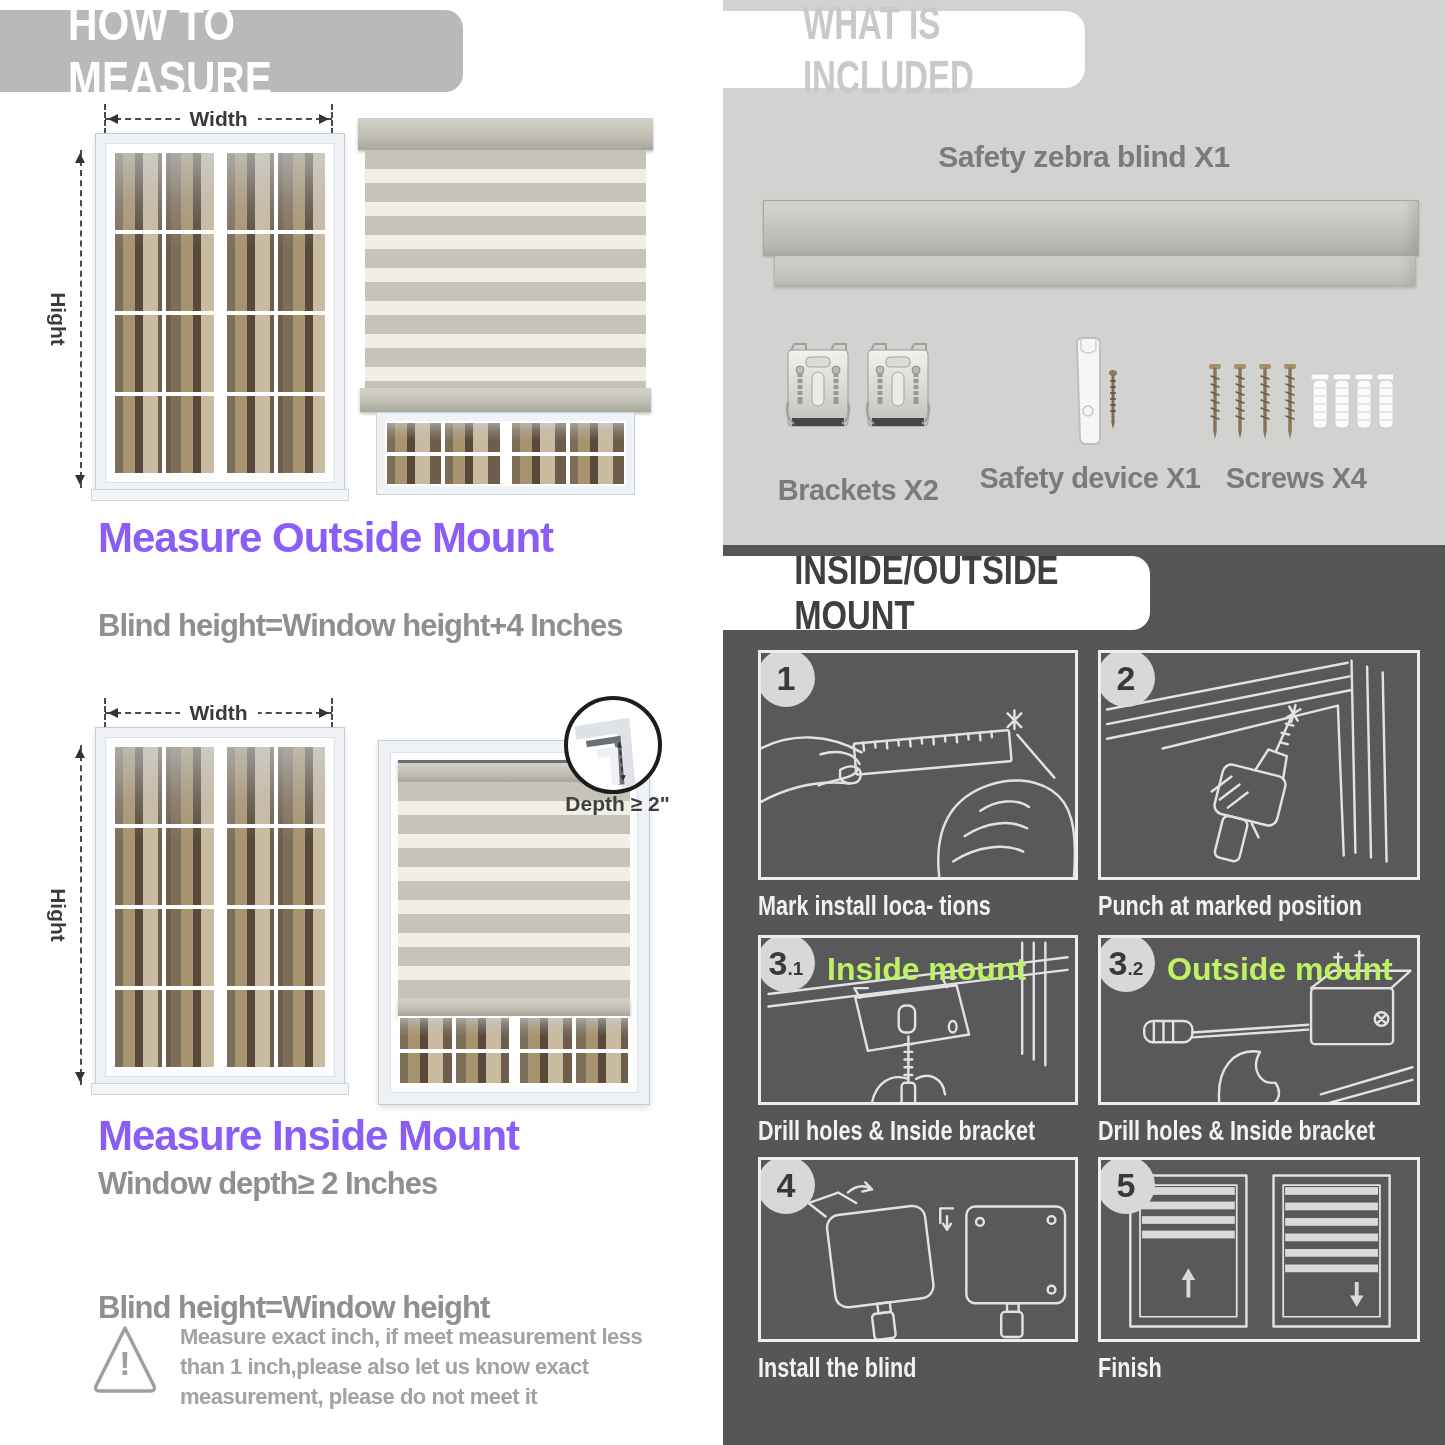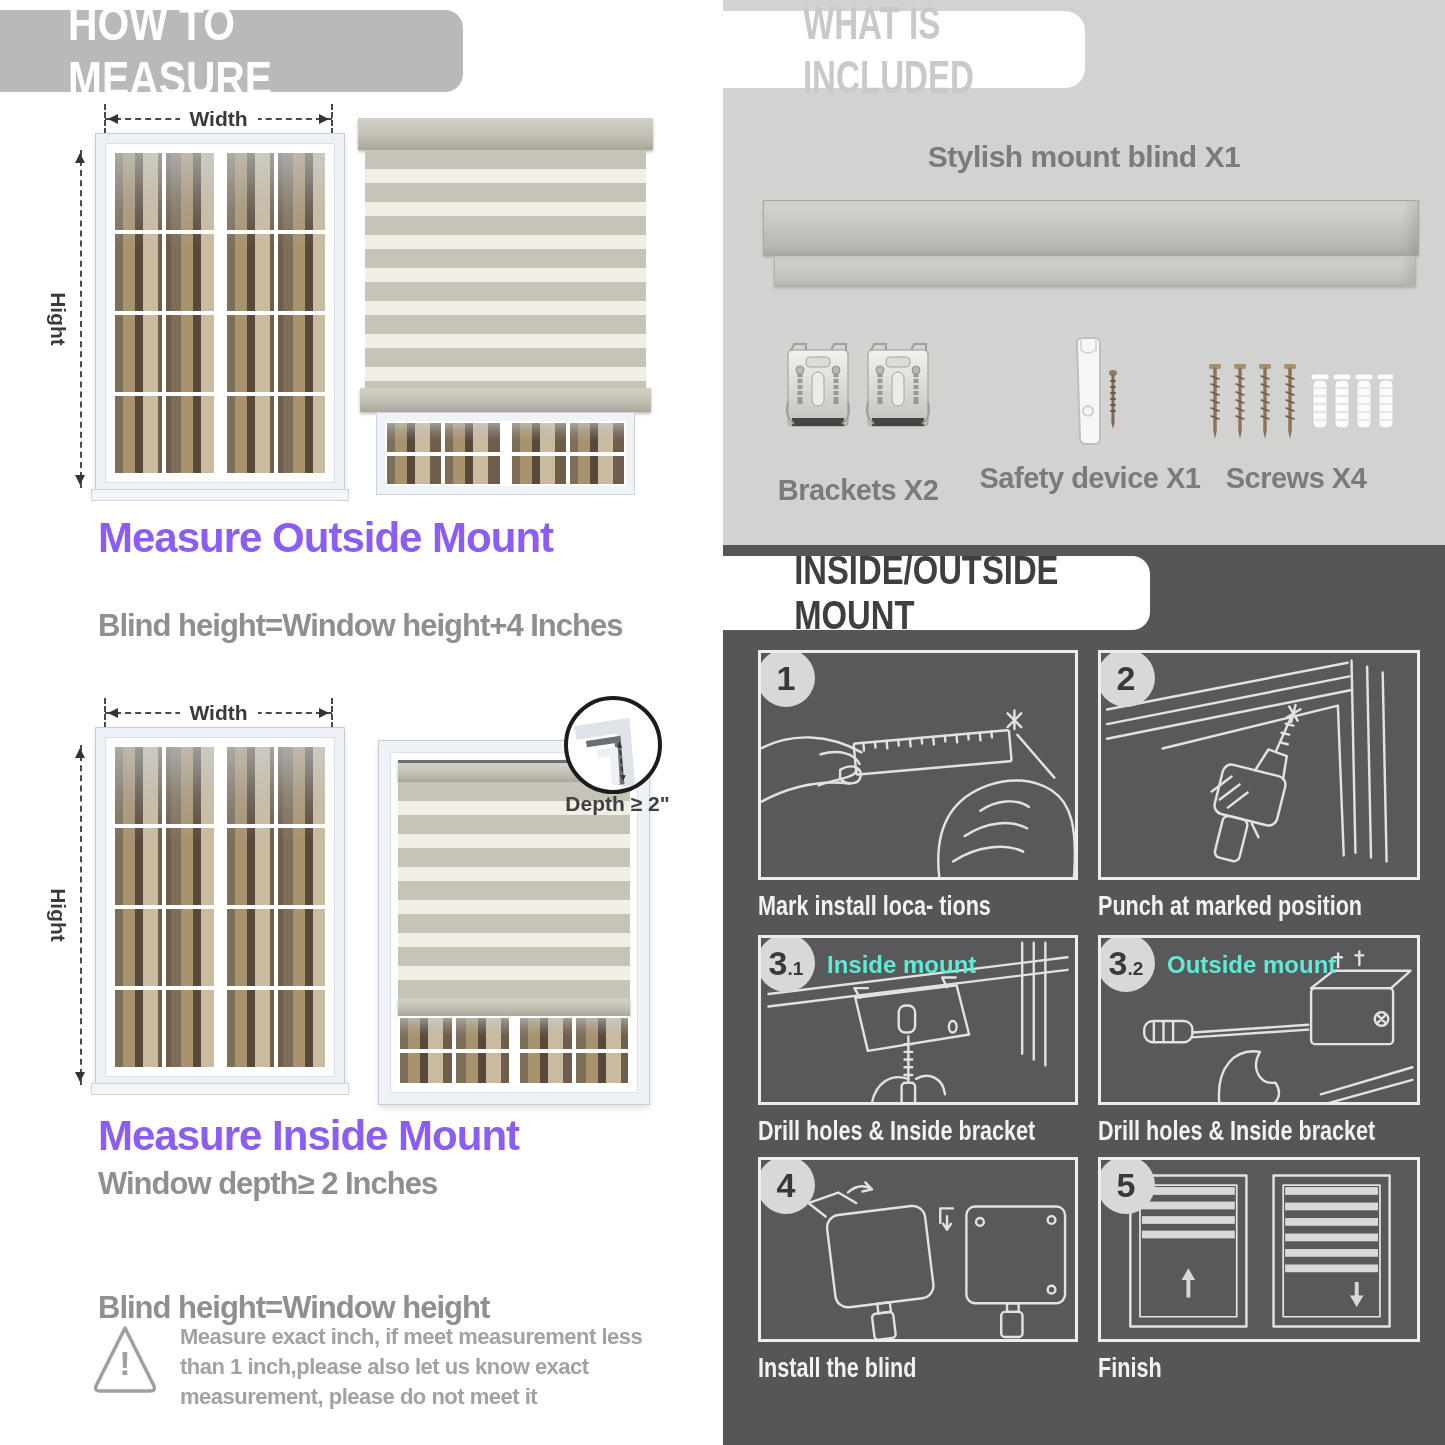--- a/index.html
+++ b/index.html
@@ -97,21 +97,21 @@
   .right-bottom{position:absolute;left:723px;top:545px;width:722px;height:900px;background:#565659;}
   .band-mount{position:absolute;left:0;top:11px;width:427px;height:74px;background:#ffffff;
               border-radius:0 18px 18px 0;display:flex;align-items:center;padding-left:36px;}
   .band-mount span{color:#3f3f3f;font-weight:bold;font-size:40px;transform:scaleX(.82);}
 
   .step{position:absolute;}
   .panel{position:relative;border:3px solid #ededed;background:#59595c;overflow:hidden;width:100%;}
   .badge{position:absolute;top:-4px;left:-4px;width:58px;height:58px;border-radius:50%;background:#d8d8d8;
          display:flex;align-items:center;justify-content:center;color:#39393b;font-weight:bold;font-size:34px;z-index:2;}
   .badge .sub{font-size:19px;margin-top:12px;}
-  .inner-label{position:absolute;left:66px;top:13px;color:#5eead4;font-weight:bold;font-size:24px;z-index:2;text-align:right;}
+  .inner-label{position:absolute;left:66px;top:13px;color:#bef264;font-weight:bold;font-size:32px;z-index:2;text-align:right;}
   .caption{margin-top:11px;color:#f2f2f2;font-weight:bold;font-size:27px;white-space:nowrap;
            transform:scaleX(.8);transform-origin:left center;}
   .panel svg{display:block;width:100%;height:100%;}
   .lineart{stroke:#e2e2e2;stroke-width:2.5;fill:none;stroke-linecap:round;stroke-linejoin:round;}
 </style>
 </head>
 <body>
 
 <div id="canvas">
 
@@ -282,21 +282,21 @@
       <div>Measure exact inch, if meet measurement less</div>
       <div>than 1 inch,please also let us know exact</div>
       <div>measurement, please do not meet it</div>
     </div>
   </section>
 
   <section class="right-top">
     <div class="band-included">
       <span>WHAT IS INCLUDED</span>
     </div>
-    <div class="product-title">Stylish mount blind X1</div>
+    <div class="product-title">Safety zebra blind X1</div>
 
     <div class="rail-tier1"></div>
     <div class="rail-tier2"></div>
 
     <div class="item-art" style="left:60px;top:340px;width:150px;height:100px;">
       <svg viewBox="0 0 150 100">
         <defs>
           <linearGradient id="mg" x1="0" y1="0" x2="0" y2="1">
             <stop offset="0" stop-color="#f1f1ed"></stop>
               <stop offset="1" stop-color="#c2c2bc"></stop>

